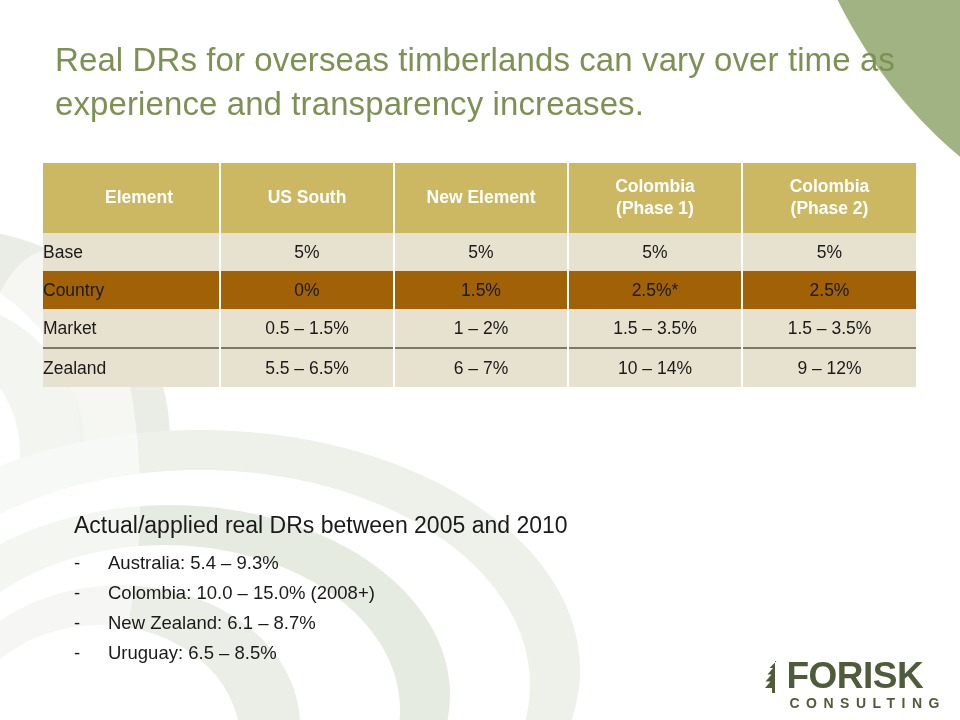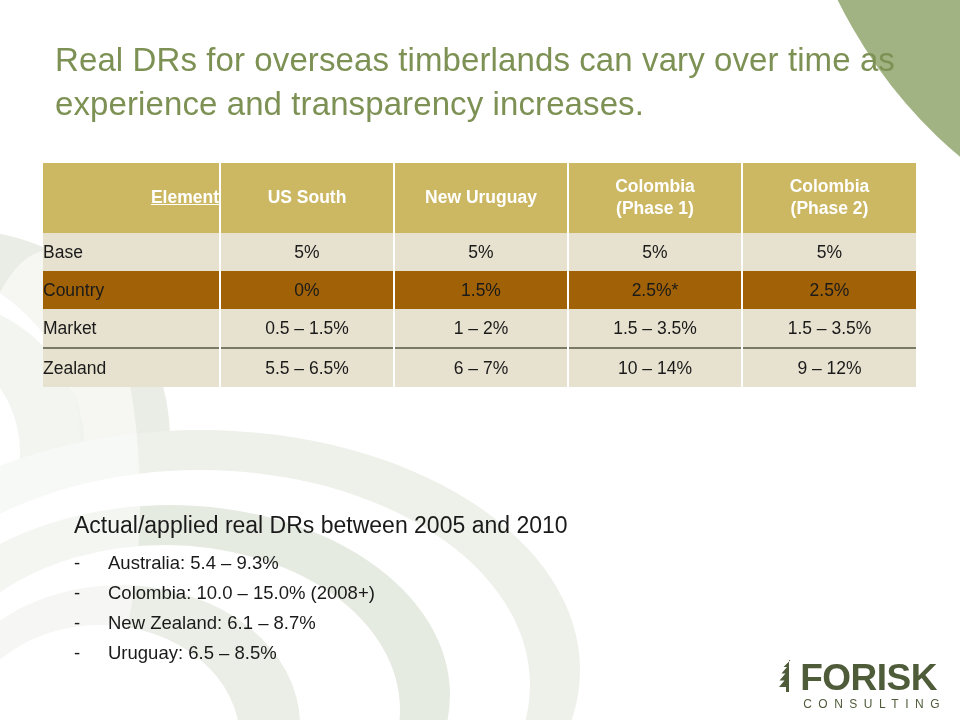--- a/index.html
+++ b/index.html
@@ -144,21 +144,21 @@
     background: #ccb863;
     color: #ffffff;
     font-size: 17.5px;
     font-weight: bold;
     height: 70px;
     border-right: 2px solid #ffffff;
     line-height: 1.25;
     padding: 0 10px;
   }
   thead th:last-child { border-right: none; }
-  thead th.h-left { text-align: right; padding-left: 16px; text-decoration: underline; }
+  thead th.h-left { text-align: center; padding-left: 16px; }
   thead th.h-ctr  { text-align: center; }
 
   tbody td {
     font-size: 17.5px;
     color: #1a1a1a;
     height: 38px;
     border-right: 2px solid #ffffff;
     padding: 0 10px;
   }
   tbody td:last-child { border-right: none; }
@@ -211,35 +211,35 @@
     flex: 0 0 34px;
     color: #1a1a1a;
   }
 
   
   .logo {
     position: absolute;
     right: 14px;
     bottom: 10px;
     display: flex;
-    align-items: flex-start;
+    align-items: center;
     color: #4f5c3a;
   }
   .logo .tree { margin-right: 1px; margin-bottom: 9px; }
   .logo .wordmark { line-height: 1; }
   .logo .forisk {
     font-size: 37px;
     font-weight: bold;
     letter-spacing: -0.5px;
     color: #4f5c3a;
     font-family: "Liberation Sans", sans-serif;
   }
   .logo .consulting {
-    font-size: 12px;
-    font-weight: normal;
+    font-size: 14px;
+    font-weight: bold;
     letter-spacing: 6.5px;
     color: #4f5c3a;
     margin-top: 2px;
     padding-left: 3px;
   }
 </style>
 </head>
 <body>
 
 <div class="slide">
@@ -270,21 +270,21 @@
       </colgroup>
       <thead>
         <tr>
           <th class="h-left">
             <div>Element</div>
           </th>
           <th class="h-ctr">
             <div>US South</div>
           </th>
           <th class="h-ctr">
-            <div>New Uruguay</div>
+            <div>New Element</div>
           </th>
           <th class="h-ctr">
             <div>Colombia</div>
             <div>(Phase 1)</div>
           </th>
           <th class="h-ctr">
             <div>Colombia</div>
             <div>(Phase 2)</div>
           </th>
         </tr>

